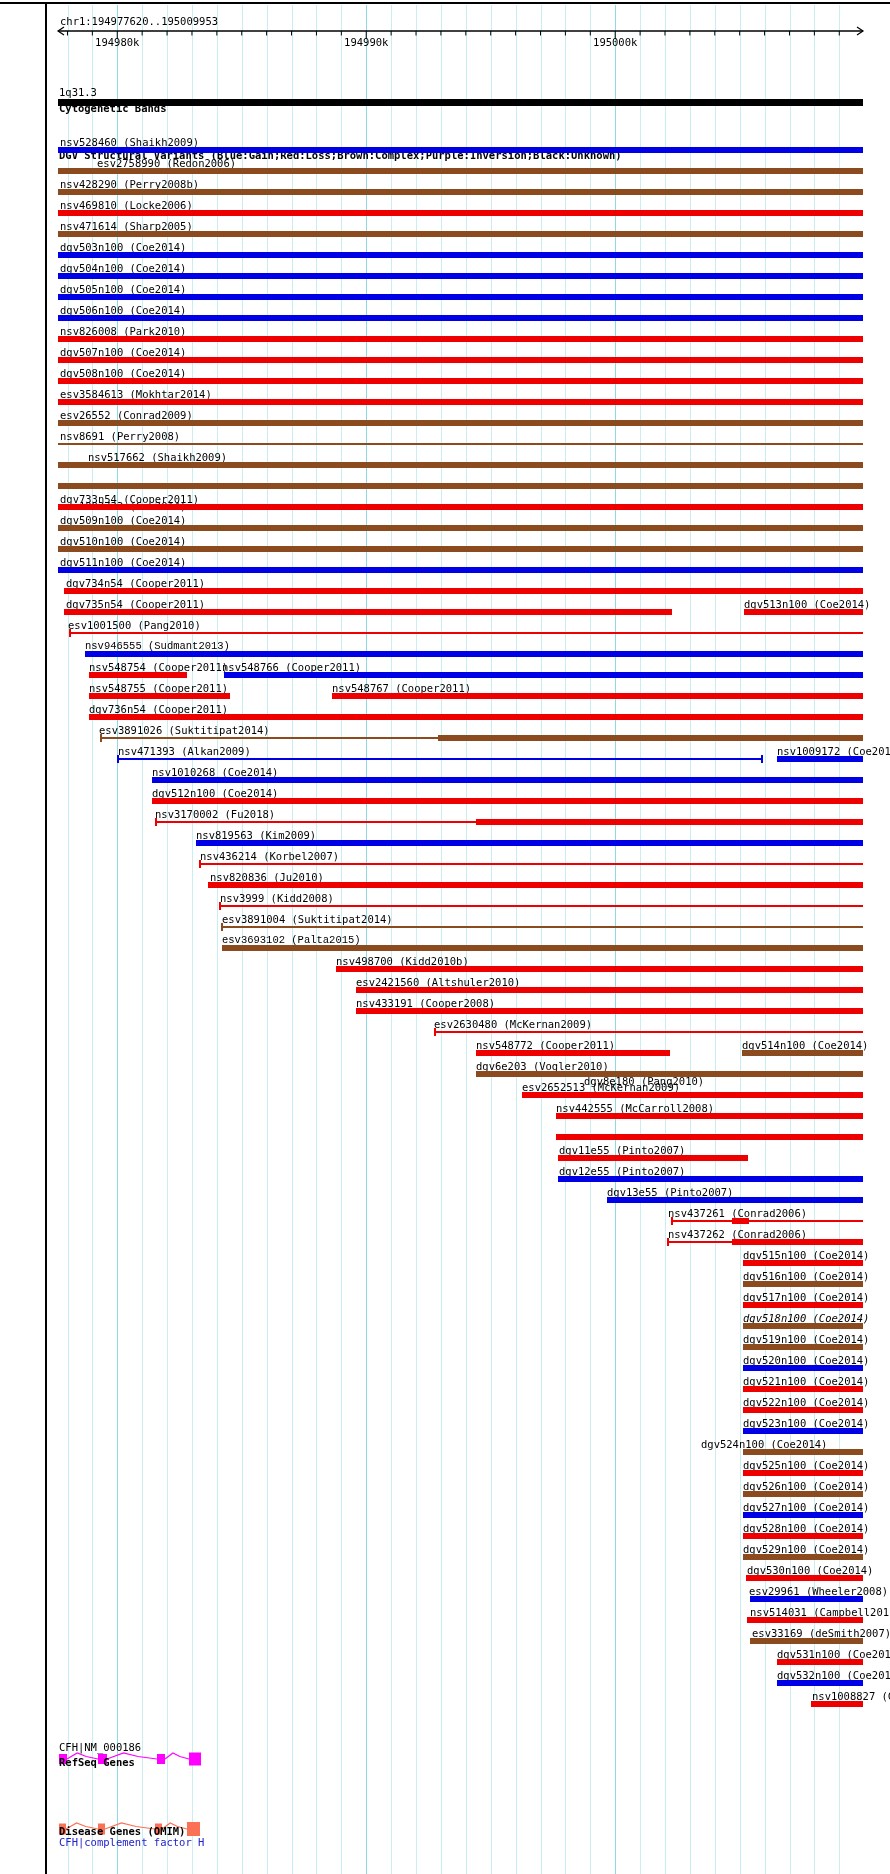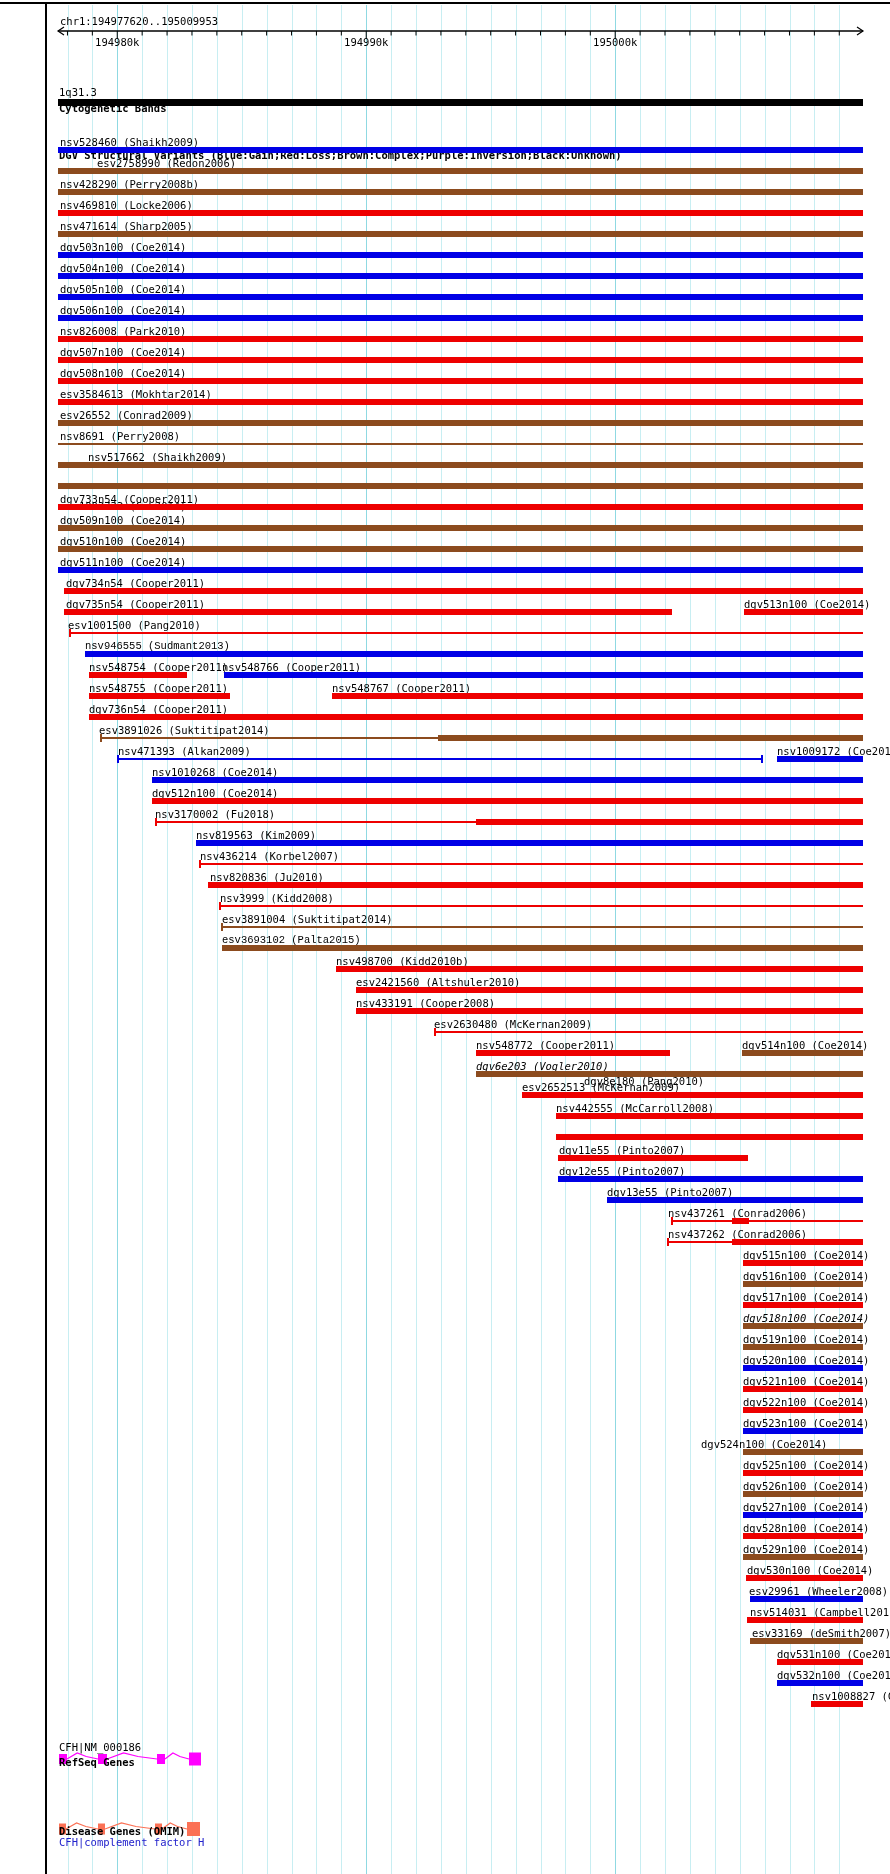--- a/index.html
+++ b/index.html
@@ -231,21 +231,21 @@
       <div class="bar" style="background: rgb(238, 0, 0); left: 356px; top: 987px; width: 507px; height: 6px;"></div>
       <div class="t" style="left: 356px; top: 998px;">nsv433191 (Cooper2008)</div>
       <div class="bar" style="background: rgb(238, 0, 0); left: 356px; top: 1008px; width: 507px; height: 6px;"></div>
       <div class="t" style="left: 434px; top: 1019px;">esv2630480 (McKernan2009)</div>
       <div class="tk" style="background: rgb(238, 0, 0); left: 434px; top: 1028px; width: 2px; height: 8px;"></div>
       <div class="ln" style="background: rgb(238, 0, 0); left: 435px; top: 1031px; width: 428px; height: 2px;"></div>
       <div class="t" style="left: 476px; top: 1040px;">nsv548772 (Cooper2011)</div>
       <div class="bar" style="background: rgb(238, 0, 0); left: 476px; top: 1050px; width: 194px; height: 6px;"></div>
       <div class="t" style="left: 742px; top: 1040px;">dgv514n100 (Coe2014)</div>
       <div class="bar" style="background: rgb(140, 75, 30); left: 742px; top: 1050px; width: 121px; height: 6px;"></div>
-      <div class="t" style="left: 476px; top: 1061px; font-style: italic;">dgv6e203 (Vogler2010)</div>
+      <div class="t" style="left: 476px; top: 1061px;">dgv6e203 (Vogler2010)</div>
       <div class="bar" style="background: rgb(140, 75, 30); left: 476px; top: 1071px; width: 387px; height: 6px;"></div>
       <div class="t" style="left: 522px; top: 1082px;">esv2652513 (McKernan2009)</div>
       <div class="bar" style="background: rgb(238, 0, 0); left: 522px; top: 1092px; width: 341px; height: 6px;"></div>
       <div class="t" style="left: 556px; top: 1103px;">nsv442555 (McCarroll2008)</div>
       <div class="bar" style="background: rgb(238, 0, 0); left: 556px; top: 1113px; width: 307px; height: 6px;"></div>
       <div class="t" style="left: 556px; top: 1076px; margin-left: 28px;">dgv8e180 (Pang2010)</div>
       <div class="bar" style="background: rgb(238, 0, 0); left: 556px; top: 1134px; width: 307px; height: 6px;"></div>
       <div class="t" style="left: 559px; top: 1145px;">dgv11e55 (Pinto2007)</div>
       <div class="bar" style="background: rgb(238, 0, 0); left: 558px; top: 1155px; width: 190px; height: 6px;"></div>
       <div class="t" style="left: 559px; top: 1166px;">dgv12e55 (Pinto2007)</div>

